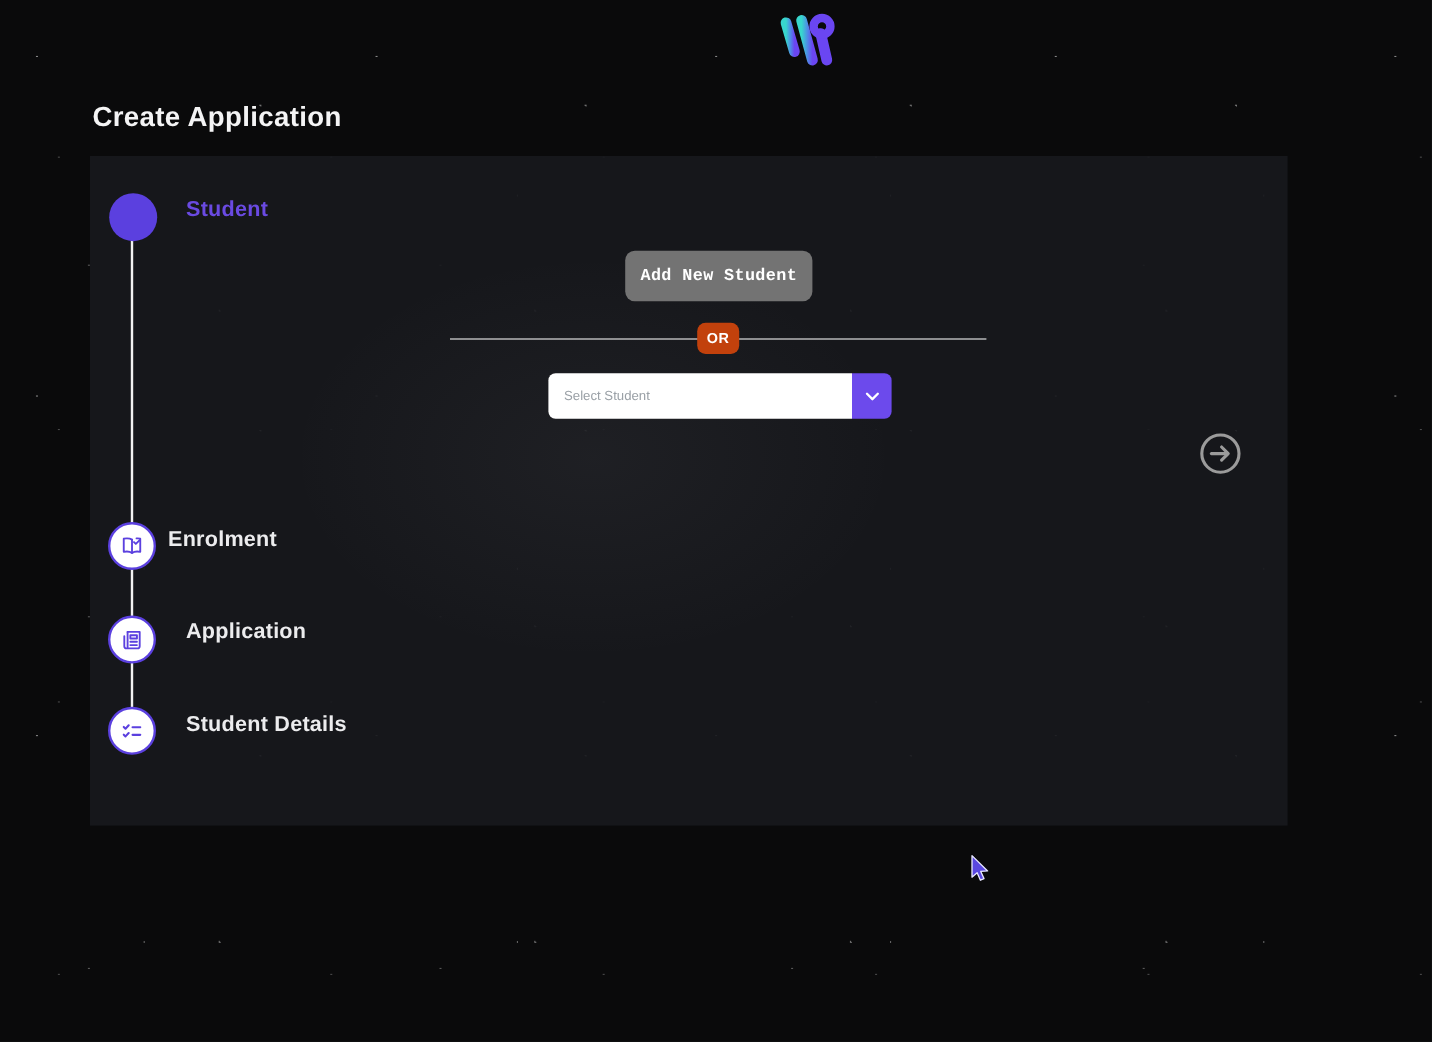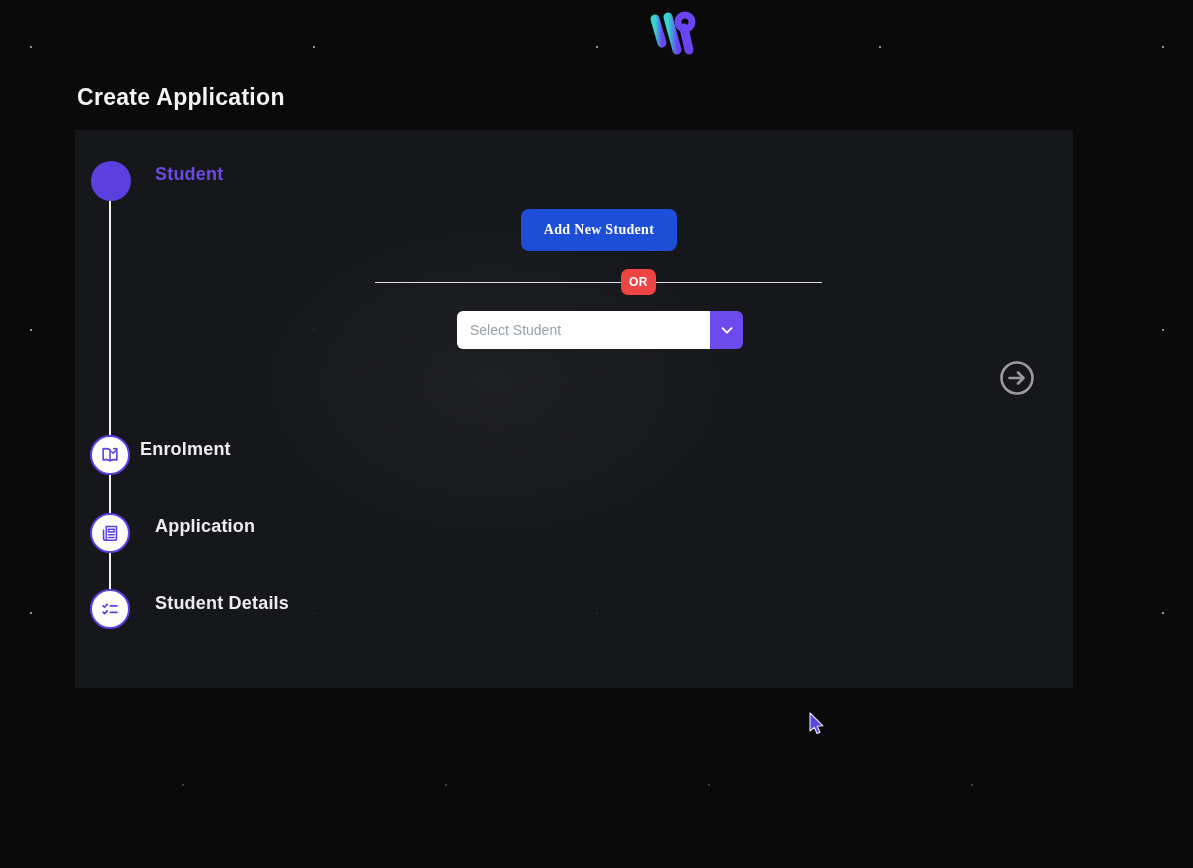--- a/index.html
+++ b/index.html
@@ -45,36 +45,36 @@
     display:flex; align-items:center; justify-content:center;
   }
   .step-circle.active { background:#5b40df; }
   .step-circle.pending { background:#ffffff; border:2px solid #5b40df; }
   .step-label { font-size:18px; font-weight:bold; color:#ececee; letter-spacing:0.2px; }
   .step-label.active { color:#6a4ae2; }
 
   
   .btn-primary {
     left:521px; top:209px; width:156px; height:42px;
-    background:#1d4ed8; color:#ffffff; border:none; border-radius:8px;
-    font-family:Liberation Serif, serif;
+    background:#737373; color:#ffffff; border:none; border-radius:8px;
+    font-family:Liberation Mono, monospace;
     font-size:14px; font-weight:bold; letter-spacing:0.3px; cursor:pointer;
   }
   .divider-line { left:375px; top:282px; width:447px; height:1px; background:rgba(255,255,255,0.85); }
   .or-badge {
     left:581px; top:269px; width:35px; height:26px;
-    background:#ef4444; border-radius:7px;
+    background:#c2410c; border-radius:7px;
     display:flex; align-items:center; justify-content:center;
-    color:#ffffff; font-size:12px; font-weight:bold; letter-spacing:0.5px;margin-left:40px;
+    color:#ffffff; font-size:12px; font-weight:bold; letter-spacing:0.5px;
   }
   .select-wrap { left:457px; top:311px; width:286px; height:38px; display:flex; }
   .select-input {
     width:253px; height:38px; background:#ffffff;
     border:none; border-radius:6px 0 0 6px; padding:0 13px;
-    font-family:"Liberation Sans", sans-serif; font-size:14px; color:#333;
+    font-family:"Liberation Sans", sans-serif; font-size:11px; color:#333;
   }
   .select-input::placeholder { color:#9aa0a6; }
   .select-btn {
     width:33px; height:38px; background:#6c4aec; border:none;
     border-radius:0 6px 6px 0; display:flex; align-items:center; justify-content:center;
     cursor:pointer;
   }
   .next-btn { left:999px; top:360px; width:36px; height:36px; background:transparent; border:none; cursor:pointer; padding:0; }
 
   .cursor { left:808px; top:712px; width:18px; height:24px; pointer-events:none; }

